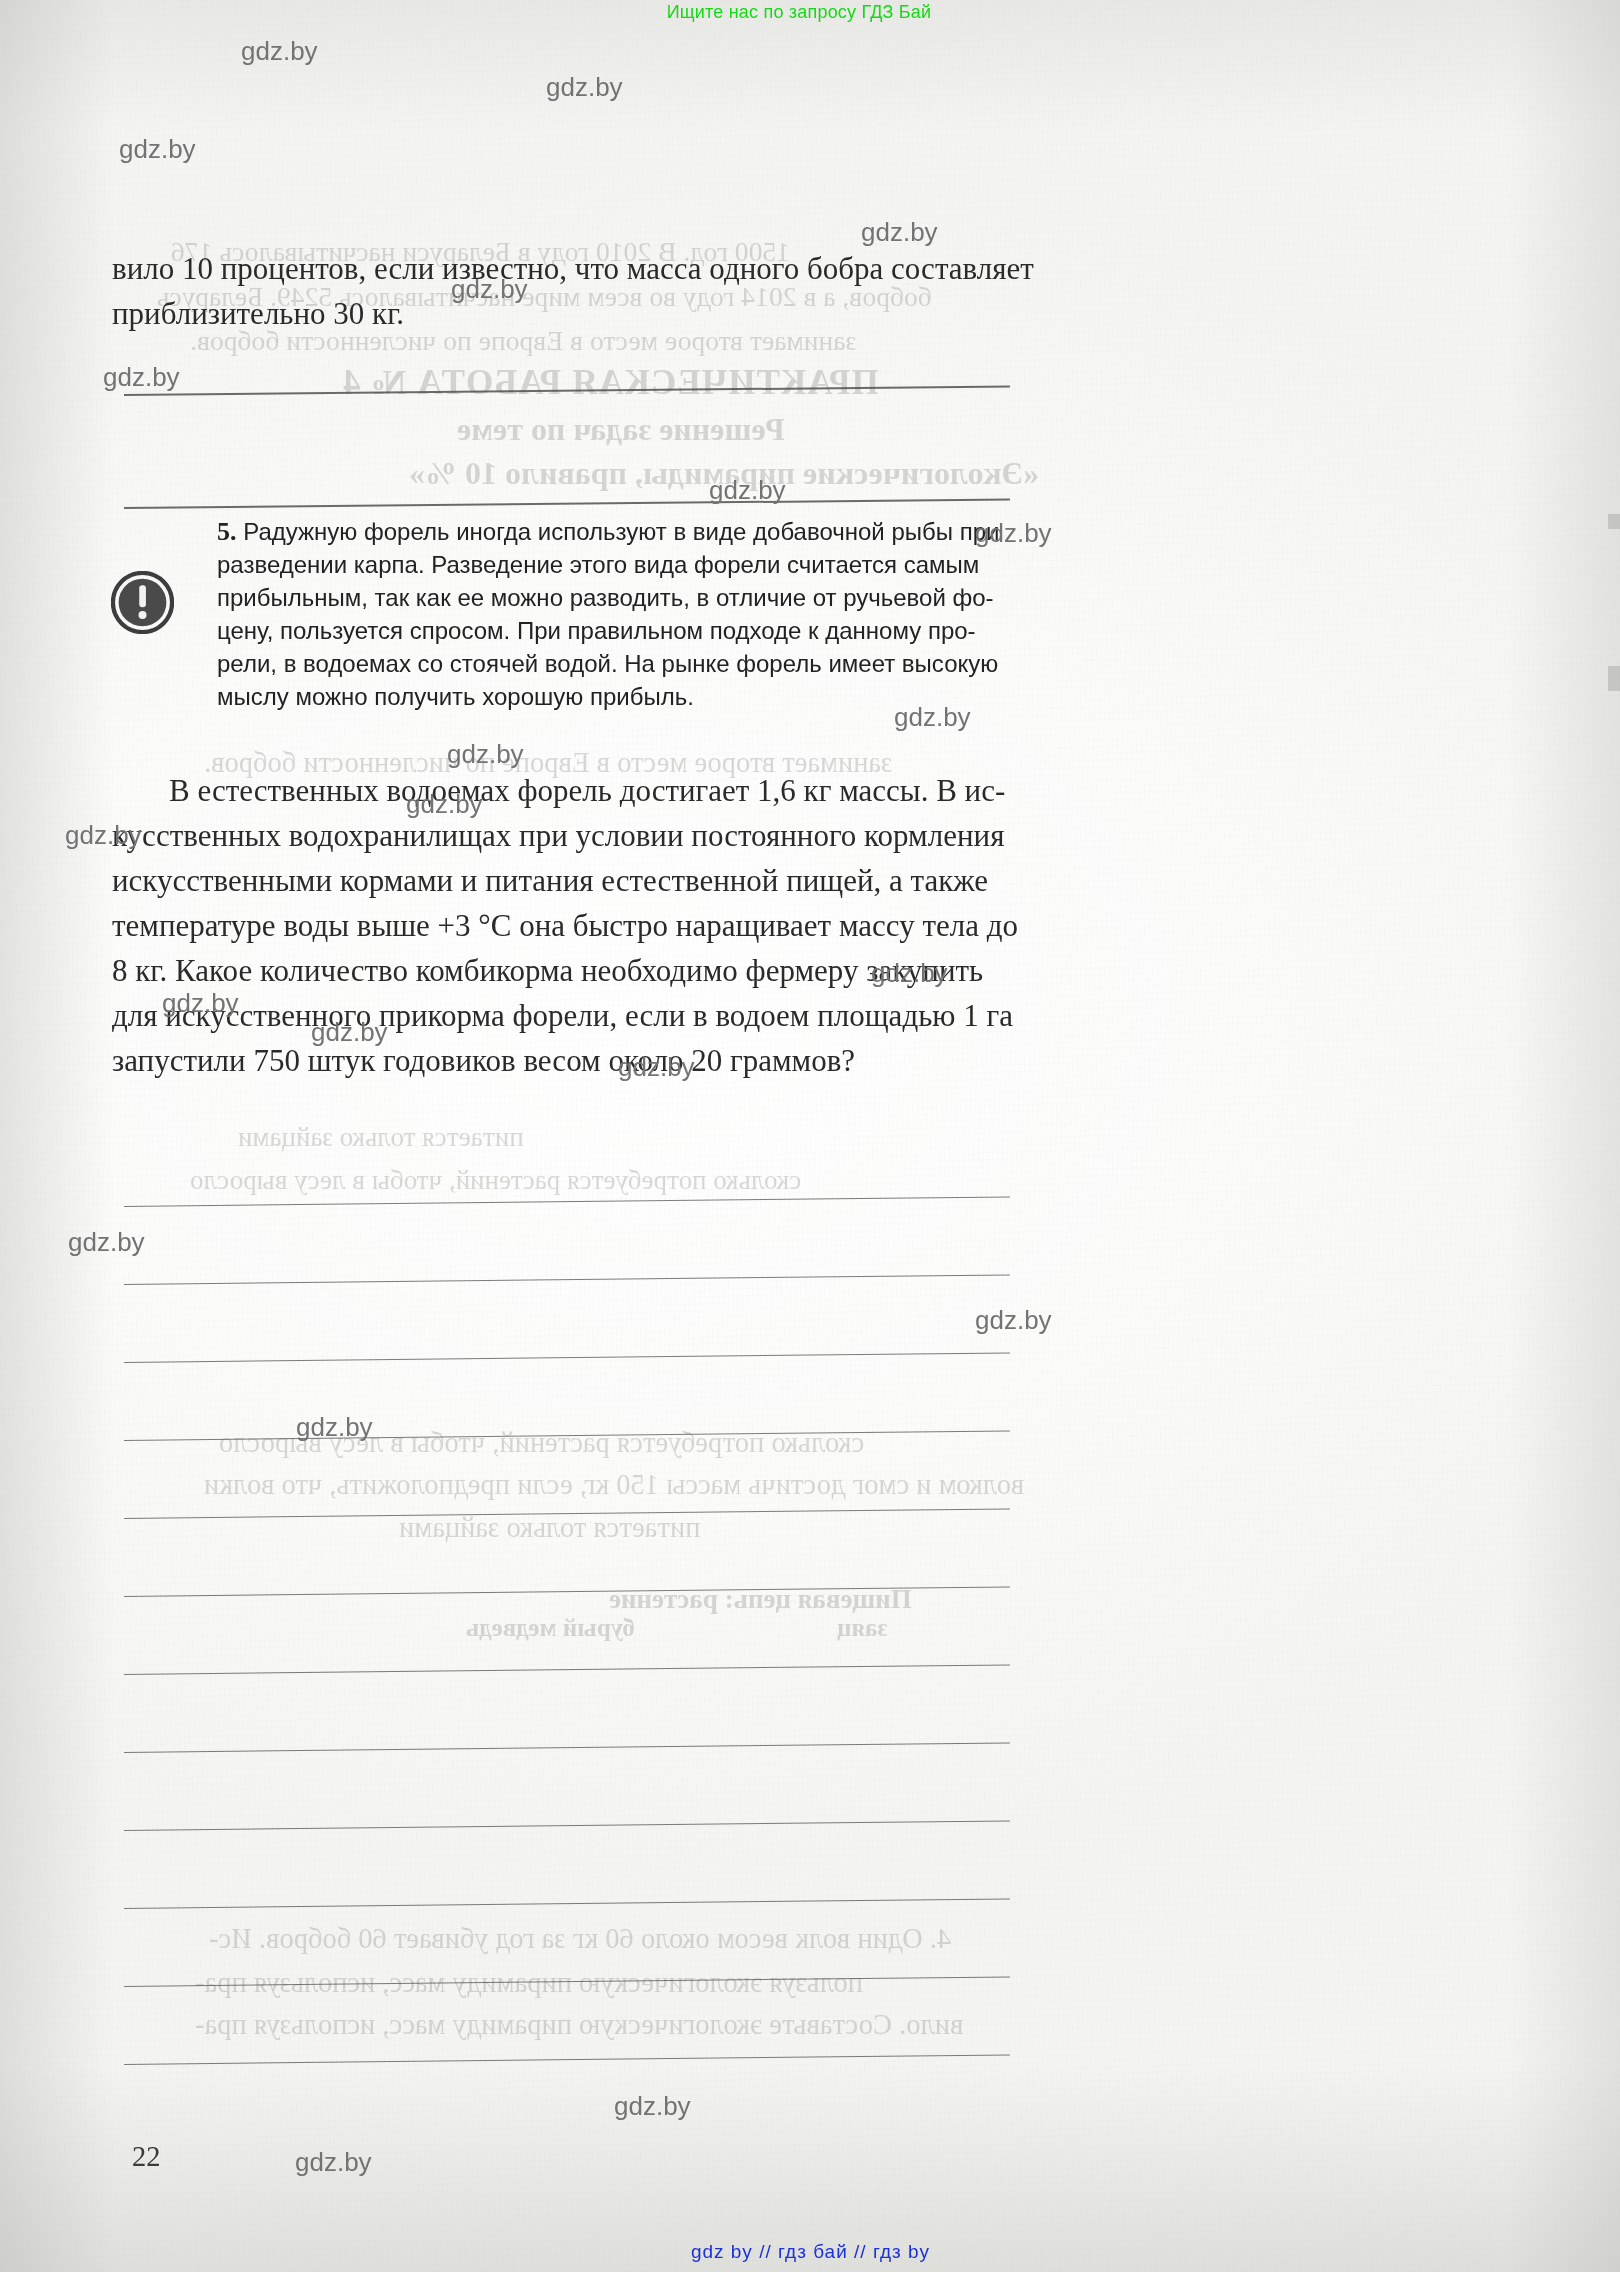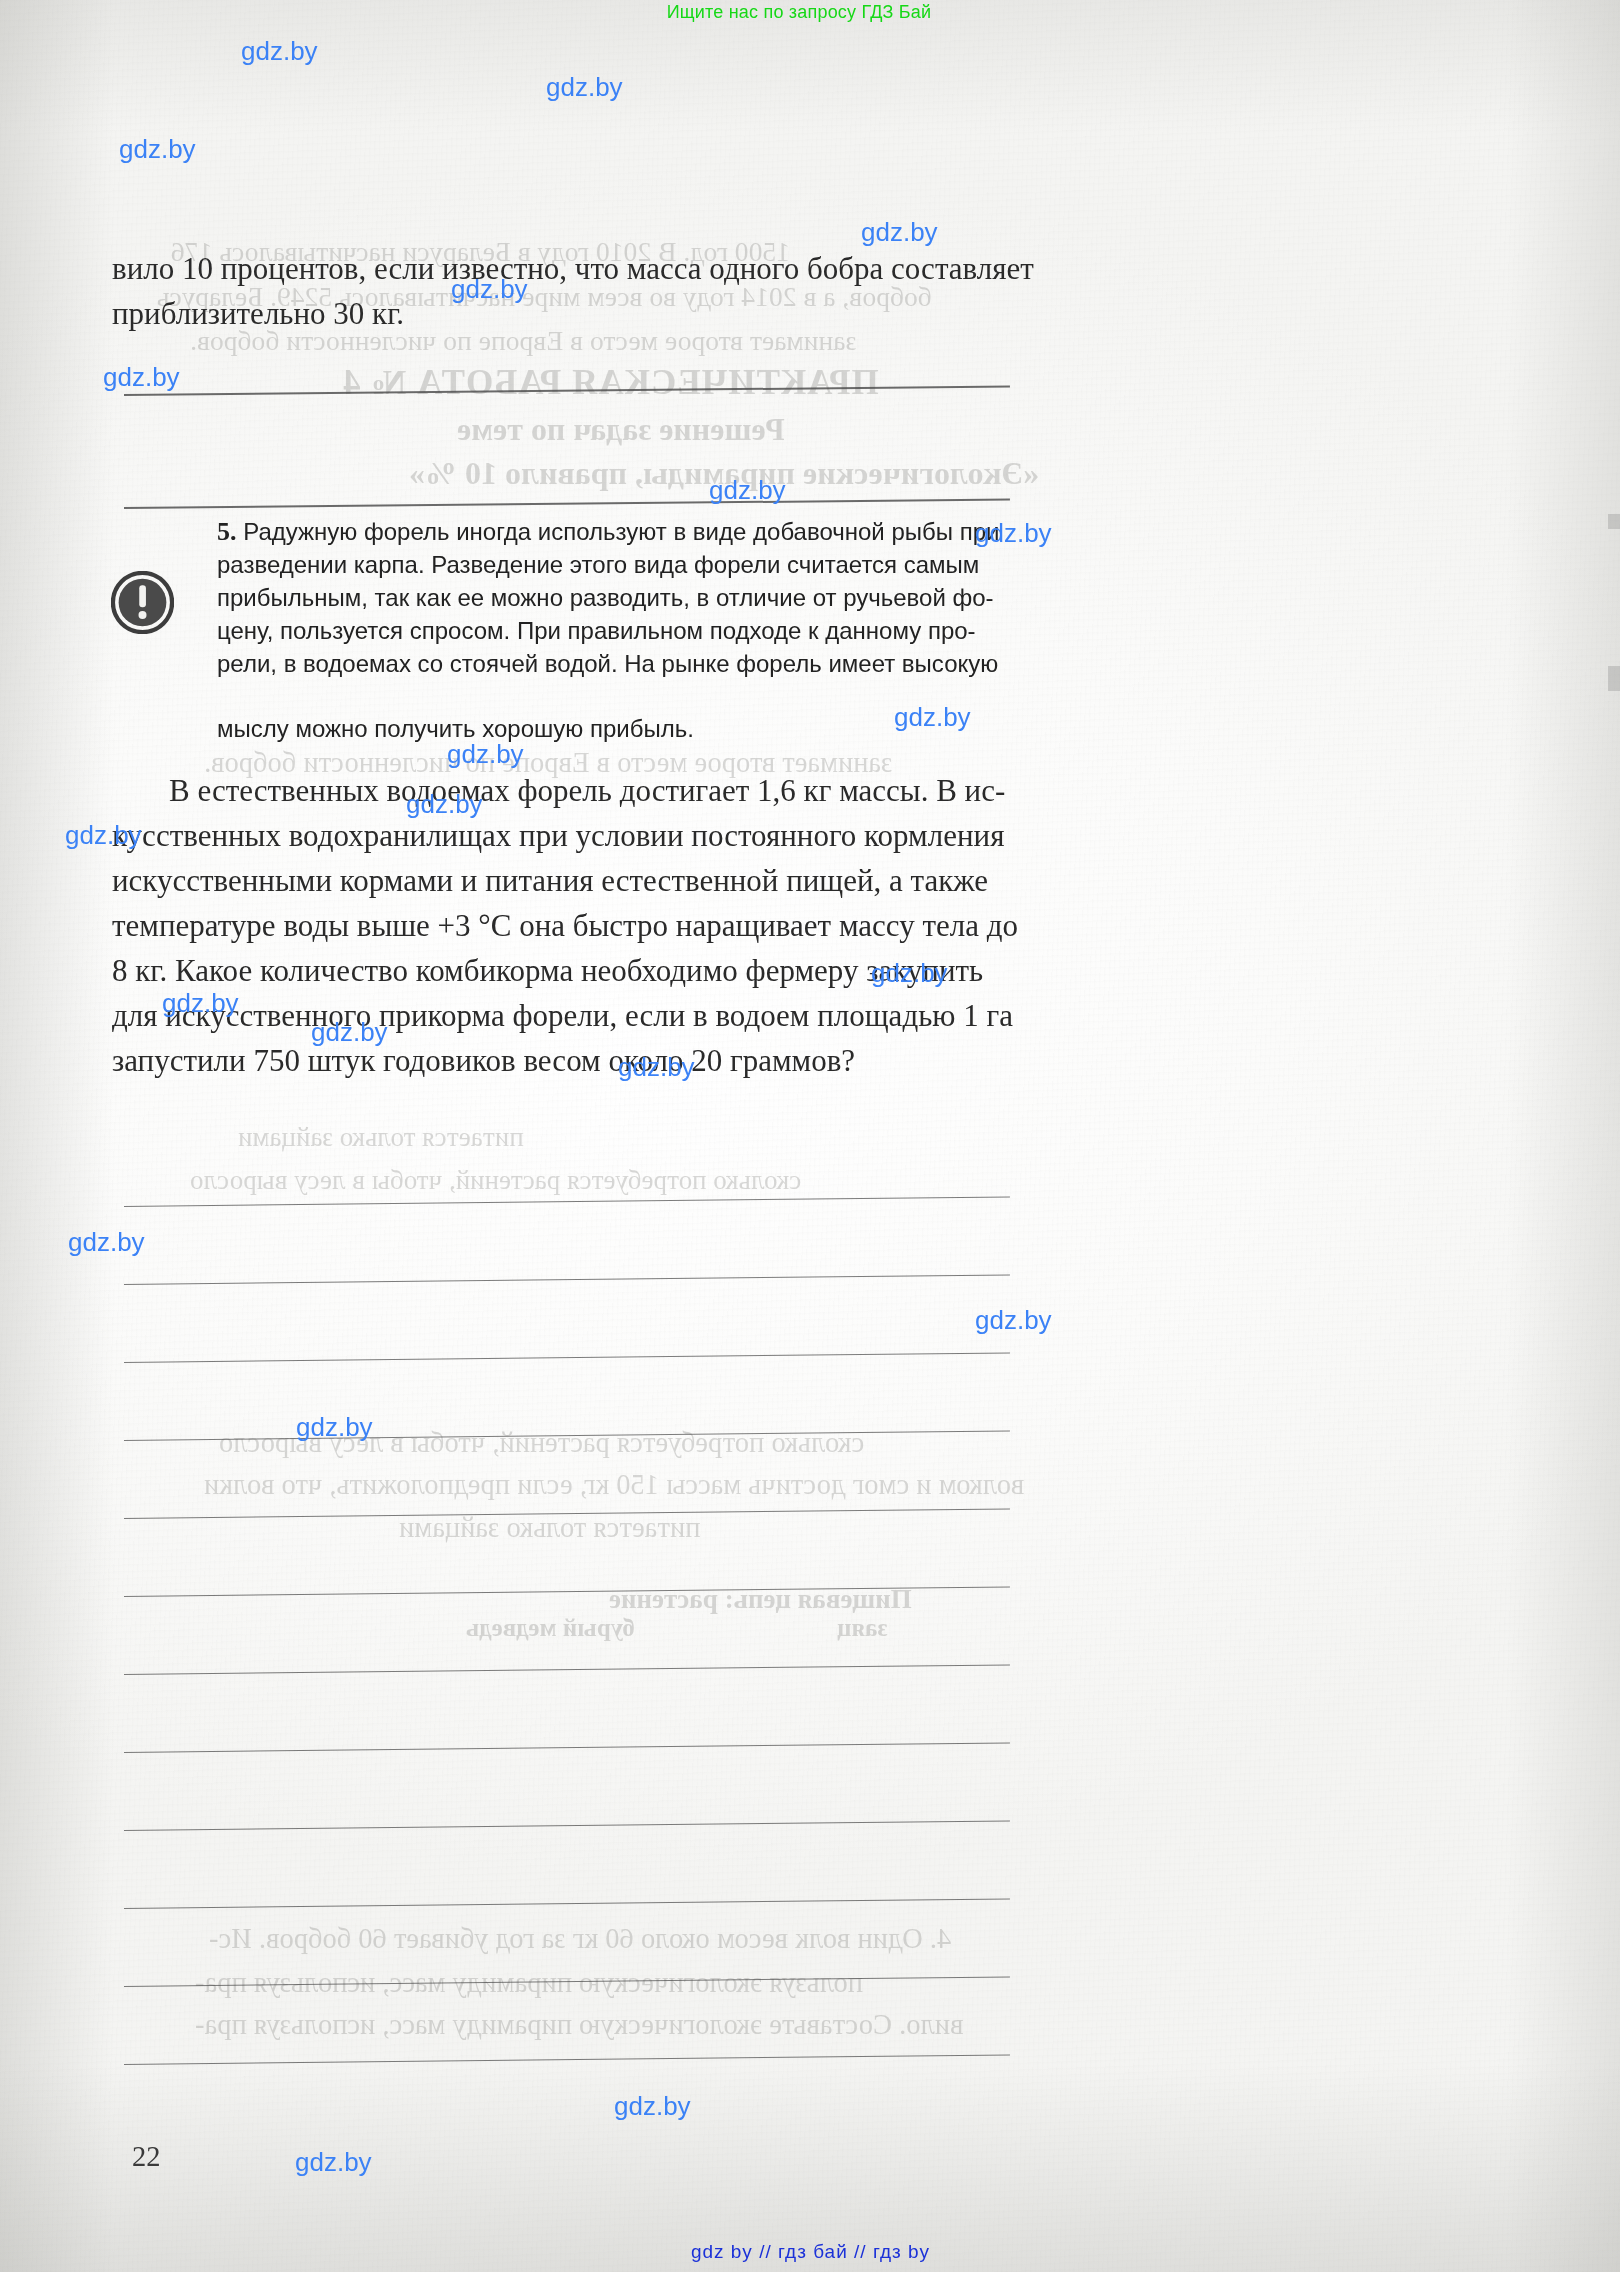--- a/index.html
+++ b/index.html
@@ -82,21 +82,21 @@
     color: #1b31d8;
     letter-spacing: 1px;
     z-index: 40;
   }
 
   
   .wm {
     position: absolute;
     font-family: "Liberation Sans", sans-serif;
     font-size: 26px;
-    color: #3b82f6;
+    color: #737373;
     white-space: nowrap;
     z-index: 30;
     text-align: center;
   }
 
   
   .bleed {
     position: absolute;
     transform: scaleX(-1);
     color: #8f8f8c;
@@ -134,21 +134,21 @@
     font-size: 24px;
     line-height: 33px;
     color: #222222;
     z-index: 10;
   }
   .ex-line {
     white-space: nowrap;
     display: flex;
     justify-content: space-between;
   }
-  .ex-line.last { display: block; margin-top: 32px; }
+  .ex-line.last { display: block; }
   .ex-num {
     font-weight: bold;
     font-family: "Liberation Serif", serif;
     font-size: 26px;
   }
 
   
   .attn-icon {
     position: absolute;
     left: 111px;

